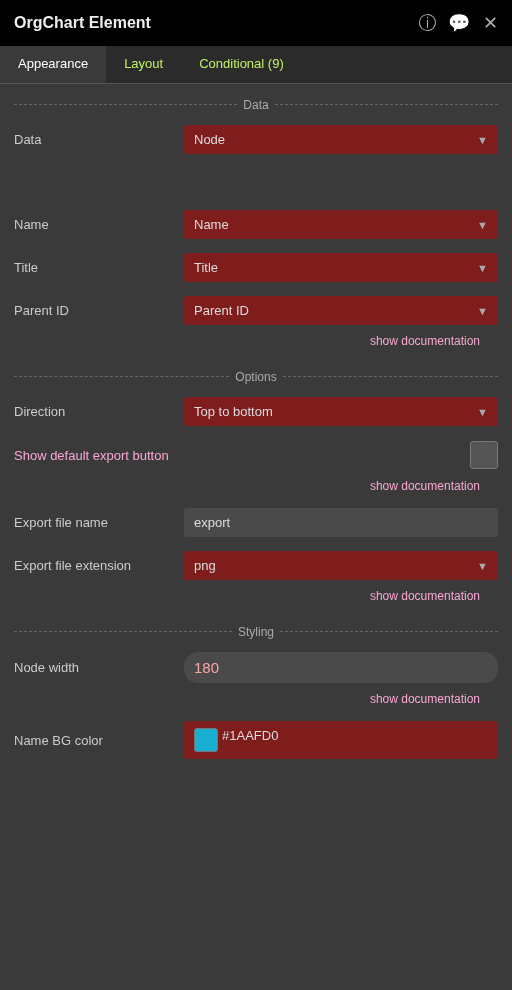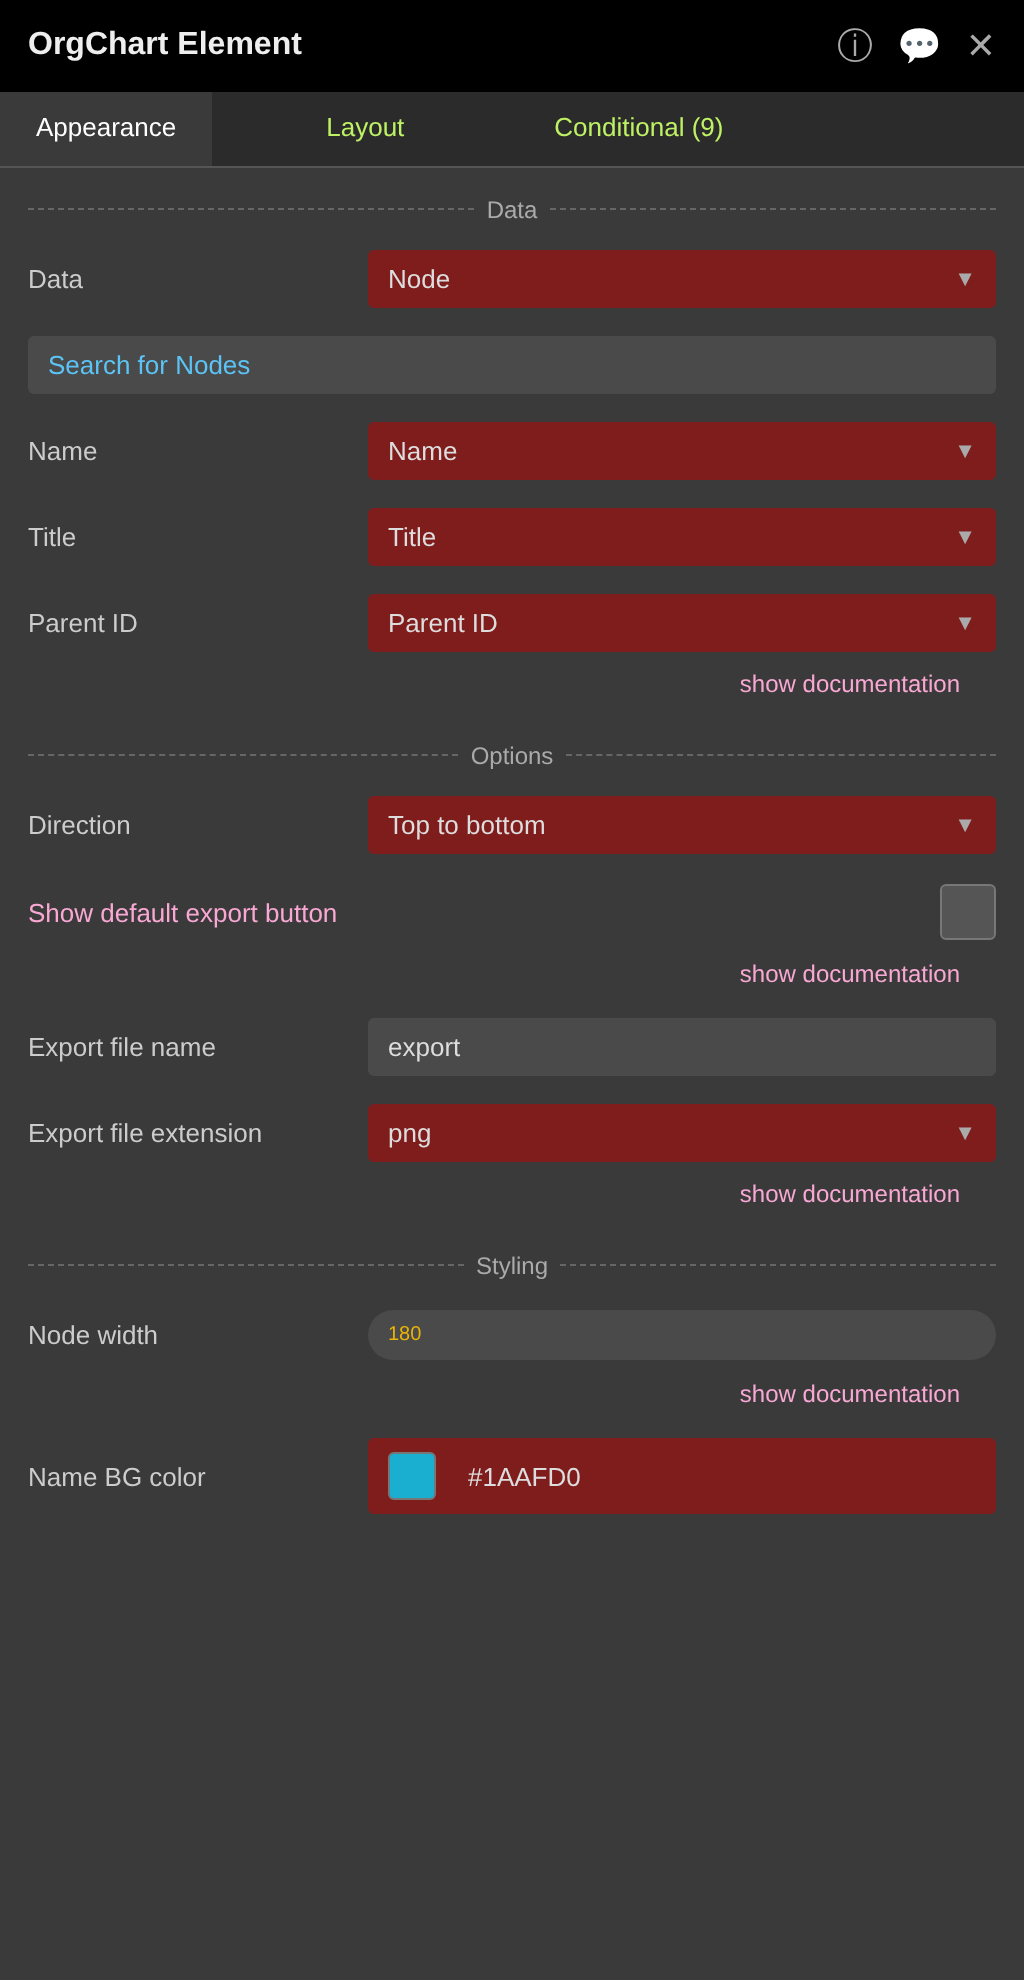--- a/index.html
+++ b/index.html
@@ -35,21 +35,20 @@
       color: #aaa;
       font-size: 18px;
       cursor: pointer;
     }
 
     
     .tabs {
       display: flex;
       background: #2b2b2b;
       border-bottom: 1px solid #555;
-      gap: 39px;
     }
     .tab {
       padding: 10px 18px;
       cursor: pointer;
       font-size: 13px;
       color: #bef264;
       border-bottom: 2px solid transparent;
     }
     .tab.active {
       color: #fff;
@@ -162,42 +161,42 @@
       border-radius: 3px;
       cursor: pointer;
       display: flex;
       align-items: center;
       justify-content: center;
     }
 
     
     .color-row {
       display: flex;
-      align-items: center;
-      gap: 16px;
+      align-items: flex-start;
+      gap: 4px;
     }
     .color-swatch {
       width: 24px;
       height: 24px;
       border-radius: 3px;
       border: 1px solid #777;
     }
     .color-text {
       color: #ddd;
       font-size: 13px;
     }
 
     
     .highlight-input {
       background: #4a4a4a;
       border: none;
       border-radius: 14px;
       padding: 7px 10px;
-      color: #eab308;
-      font-size: 10px;
+      color: #fca5a5;
+      font-size: 15px;
       width: 100%;
       outline: none;
     }
   </style>
 </head>
 <body>
 
 <div class="title-bar">
   <span class="title-bar-title">OrgChart Element</span>
   <div class="title-bar-icons">
@@ -221,23 +220,20 @@
   <span class="form-label">Data</span>
   <div class="form-control">
     <div class="select-box">
       <span>Node</span>
       <span class="arrow">▼</span>
     </div>
   </div>
 </div>
 
 <div class="form-row">
-  <div class="form-control">
-    <span class="search-link-box">Search for Nodes</span>
-  </div>
 </div>
 
 <div class="form-row">
   <span class="form-label">Name</span>
   <div class="form-control">
     <div class="select-box">
       <span>Name</span>
       <span class="arrow">▼</span>
     </div>
   </div>

